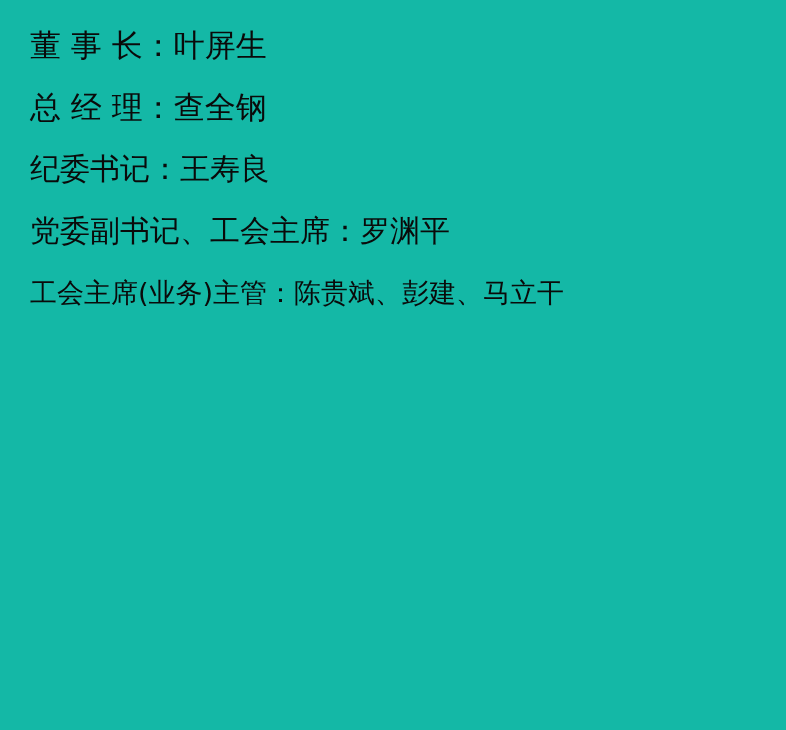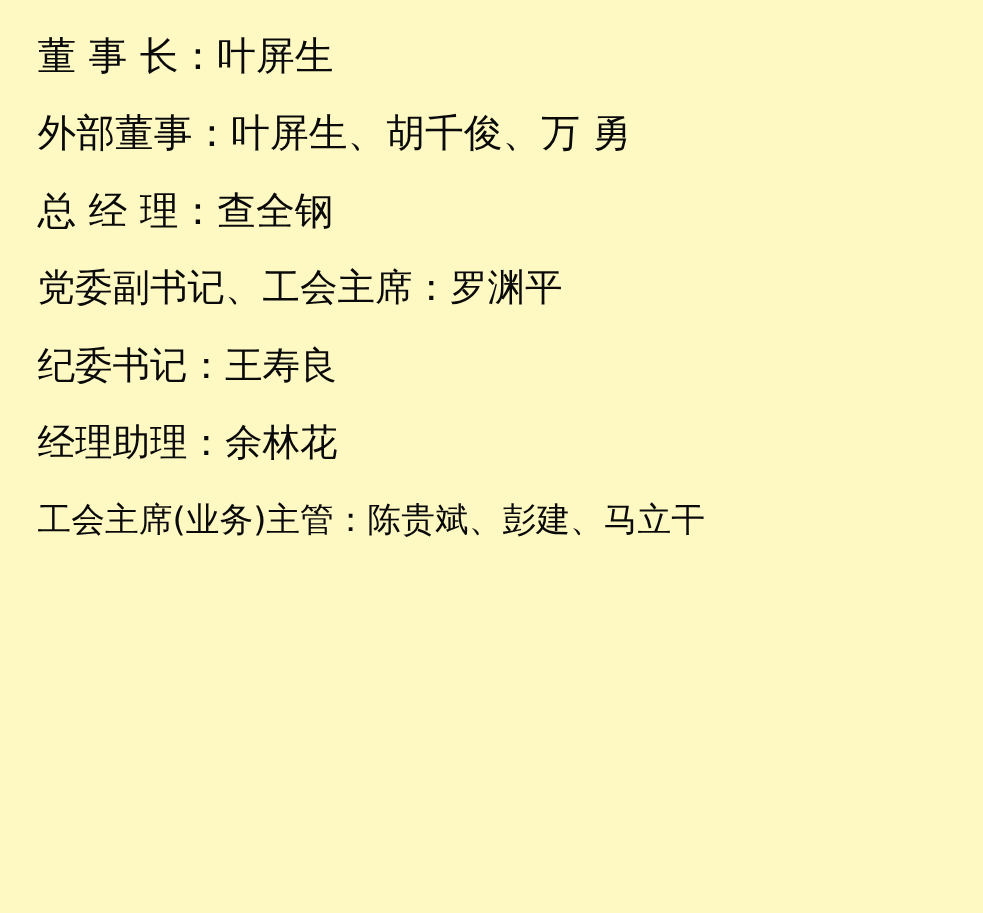--- a/index.html
+++ b/index.html
@@ -11,21 +11,21 @@
     width: 786px;
     height: 730px;
     font-family: "DejaVu Sans", sans-serif;
     color: #000000;
     overflow: hidden;
   }
   #doc {
     position: relative;
     width: 786px;
     height: 730px;
-    background: #fef9c3;
+    background: #14b8a6;
     padding: 0;
   }
   .lines {
     position: absolute;
     left: 30px;
     top: 14px;
     width: 726px;
   }
   .line {
     display: block;
@@ -52,20 +52,18 @@
     vertical-align: -5px;
     margin-left: 1px;
   }
 </style>
 </head>
 <body>
 
 <div id="doc">
   <div class="lines">
     <span class="line l1">董 事 长：叶屏生</span>
-    <span class="line l3">外部董事：叶屏生、胡千俊、万 勇</span>
     <span class="line l4">总 经 理：查全钢</span>
+    <span class="line l6">纪委书记：王寿良</span>
     <span class="line l5">党委副书记、工会主席：罗渊平</span>
-    <span class="line l6">纪委书记：王寿良</span>
-    <span class="line l8">经理助理：余林花</span>
     <span class="line l9">工会主席(业务)主管：陈贵斌、彭建、马立干</span>
   </div>
 </div>
 
 </body></html>

